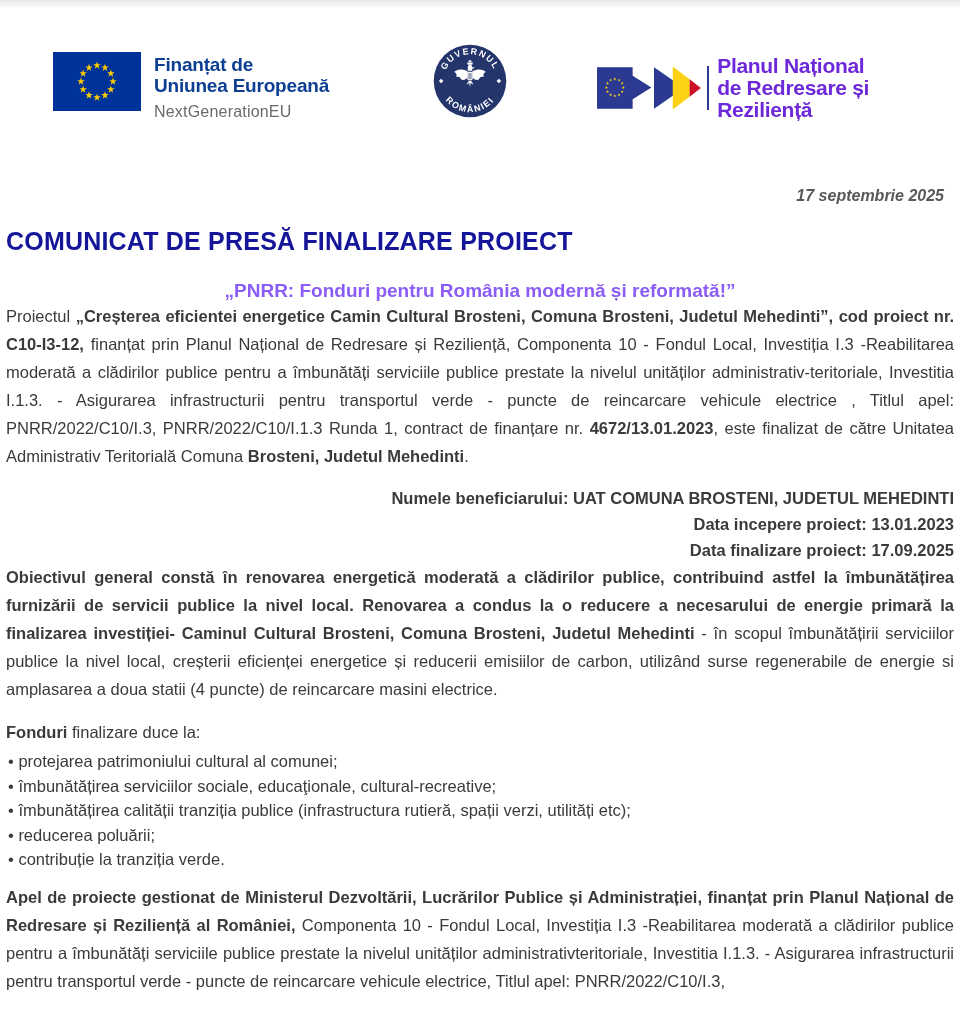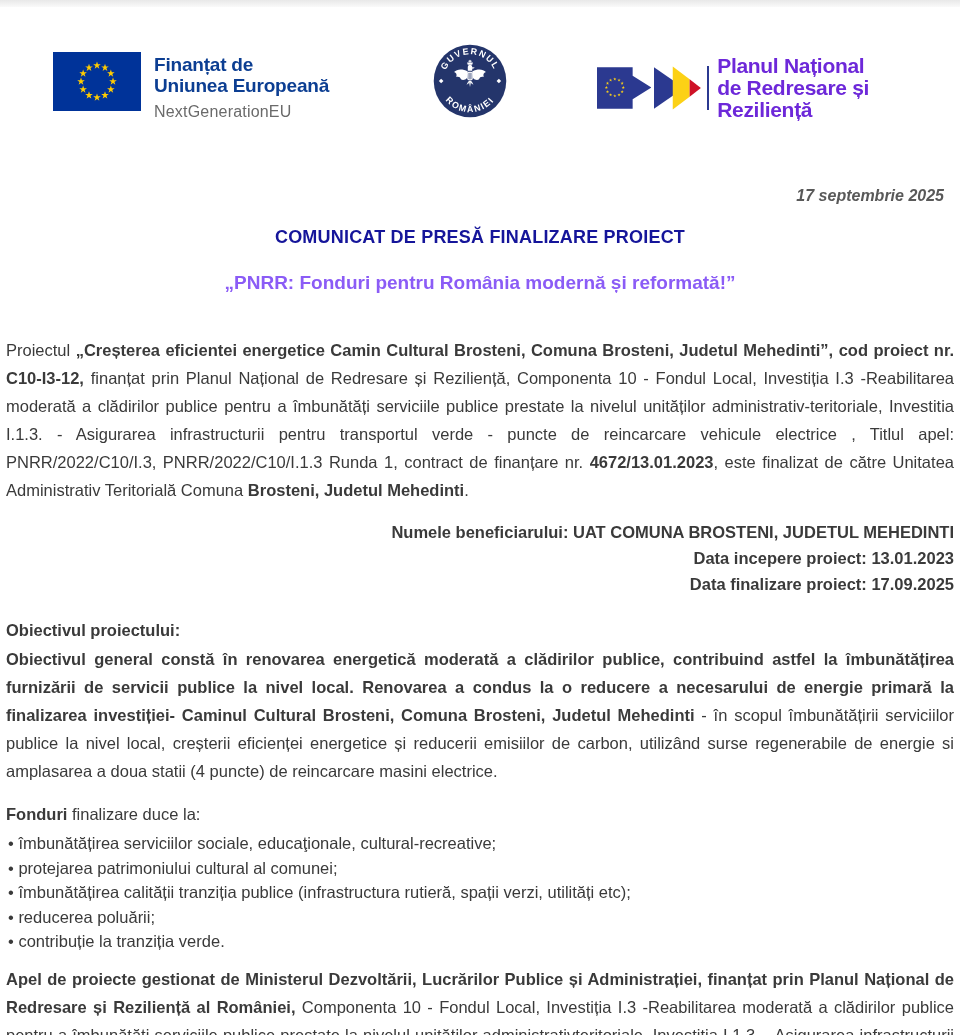--- a/index.html
+++ b/index.html
@@ -15,26 +15,26 @@
   .eu-l1{font-size:19px;font-weight:bold;color:#0c3e92;line-height:21px;letter-spacing:-0.2px;}
   .eu-l3{font-size:16px;color:#6a6a6a;margin-top:7px;letter-spacing:0.2px;}
   .gov-seal{position:absolute;left:427px;top:37px;width:74px;height:74px;}
   .gov-seal svg{width:74px;height:74px;display:block;}
   .pnrr-logo{position:absolute;left:591px;top:48px;display:flex;align-items:center;}
   .pnrr-shape{display:block;}
   .pnrr-sep{width:2px;height:44px;background:#2b3990;margin:0 8px 0 6px;}
   .pnrr-text{color:#6d28d9;font-size:21px;font-weight:bold;line-height:22px;letter-spacing:-0.3px;}
 
   .date{margin-top:32px;text-align:right;padding-right:10px;font-size:16px;font-weight:bold;font-style:italic;color:#595959;}
-  .title{margin:22px 0 0;text-align:center;font-size:18px;font-weight:bold;color:#15159a;letter-spacing:0.2px;}
+  .title{margin:22px 0 0;text-align:left;font-size:25px;font-weight:bold;color:#15159a;letter-spacing:0.2px;}
   .subtitle{margin:24px 0 0;text-align:center;font-size:19px;font-weight:bold;color:#8b5cf6;}
 
   .para{font-size:16.5px;line-height:28px;text-align:justify;margin:0;}
   .para b{font-weight:bold;}
-  .intro{margin-top:42px;}
+  .intro{}
   .info{margin-top:15px;}
   .info p{margin:0;font-weight:bold;line-height:26px;font-size:16.5px;text-align:right;}
   .obj-heading{margin:20px 0 2px;font-weight:bold;font-size:16.5px;line-height:26px;}
   .impact-lead{margin-top:16px;line-height:26px;}
   .bullets{list-style:none;margin:4px 0 0;padding:0 0 0 2px;}
   .bullets li{font-size:16.5px;line-height:24.5px;}
   .bullets li::before{content:"\2022\00a0";}
   .closing{margin-top:11px;}
 </style>
 </head>
@@ -143,27 +143,26 @@
   <h2 class="subtitle">„PNRR: Fonduri pentru România modernă și reformată!”</h2>
 
   <p class="para intro"><span>Proiectul </span><b>„Creșterea eficientei energetice Camin Cultural Brosteni, Comuna Brosteni, Judetul Mehedinti”, cod proiect nr. C10-I3-12,</b><span> finanțat prin Planul Național de Redresare și Reziliență, Componenta 10 - Fondul Local, Investiția I.3 -Reabilitarea moderată a clădirilor publice pentru a îmbunătăți serviciile publice prestate la nivelul unităților administrativ-teritoriale, Investitia I.1.3. - Asigurarea infrastructurii pentru transportul verde - puncte de reincarcare vehicule electrice , Titlul apel: PNRR/2022/C10/I.3, PNRR/2022/C10/I.1.3 Runda 1, contract de finanțare nr. </span><b>4672/13.01.2023</b><span>, este finalizat de către Unitatea Administrativ Teritorială Comuna </span><b>Brosteni, Judetul Mehedinti</b><span>.</span></p>
 
   <div class="info">
     <p>Numele beneficiarului: UAT COMUNA BROSTENI, JUDETUL MEHEDINTI</p>
     <p>Data incepere proiect: 13.01.2023</p>
     <p>Data finalizare proiect: 17.09.2025</p>
   </div>
 
-  <p class="obj-heading">Obiectivul proiectului:</p>
   <p class="para"><b>Obiectivul general constă în renovarea energetică moderată a clădirilor publice, contribuind astfel la îmbunătățirea furnizării de servicii publice la nivel local. Renovarea a condus la o reducere a necesarului de energie primară la finalizarea investiției- Caminul Cultural Brosteni, Comuna Brosteni, Judetul Mehedinti</b><span> - în scopul îmbunătățirii serviciilor publice la nivel local, creșterii eficienței energetice și reducerii emisiilor de carbon, utilizând surse regenerabile de energie si amplasarea a doua statii (4 puncte) de reincarcare masini electrice.</span></p>
 
   <p class="para impact-lead"><b>Fonduri</b><span> finalizare duce la:</span></p>
   <ul class="bullets">
+      <li>protejarea patrimoniului cultural al comunei;</li>
       <li>îmbunătățirea serviciilor sociale, educaţionale, cultural-recreative;</li>
-      <li>protejarea patrimoniului cultural al comunei;</li>
       <li>îmbunătățirea calității tranziția publice (infrastructura rutieră, spații verzi, utilități etc);</li>
       <li>reducerea poluării;</li>
       <li>contribuție la tranziția verde.</li>
     </ul>
 
   <p class="para closing"><b>Apel de proiecte gestionat de Ministerul Dezvoltării, Lucrărilor Publice și Administrației, finanțat prin Planul Național de Redresare și Reziliență al României,</b><span> Componenta 10 - Fondul Local, Investiția I.3 -Reabilitarea moderată a clădirilor publice pentru a îmbunătăți serviciile publice prestate la nivelul unităților administrativteritoriale, Investitia I.1.3. - Asigurarea infrastructurii pentru transportul verde - puncte de reincarcare vehicule electrice, Titlul apel: PNRR/2022/C10/I.3,</span></p>
 
 </div>
 
 </body></html>

